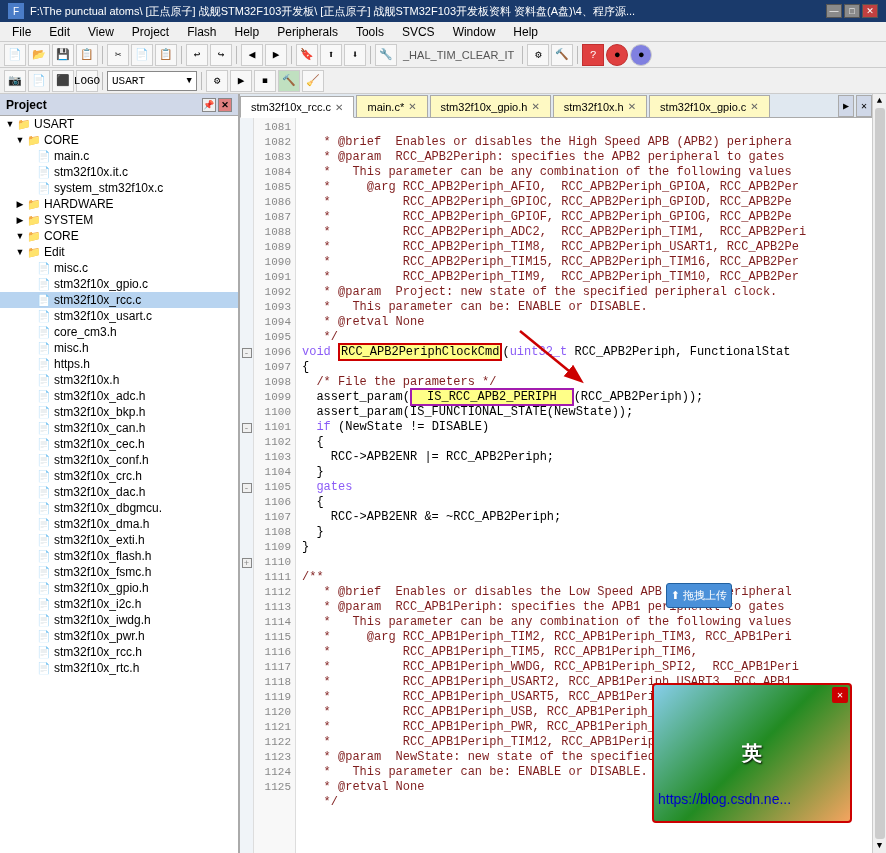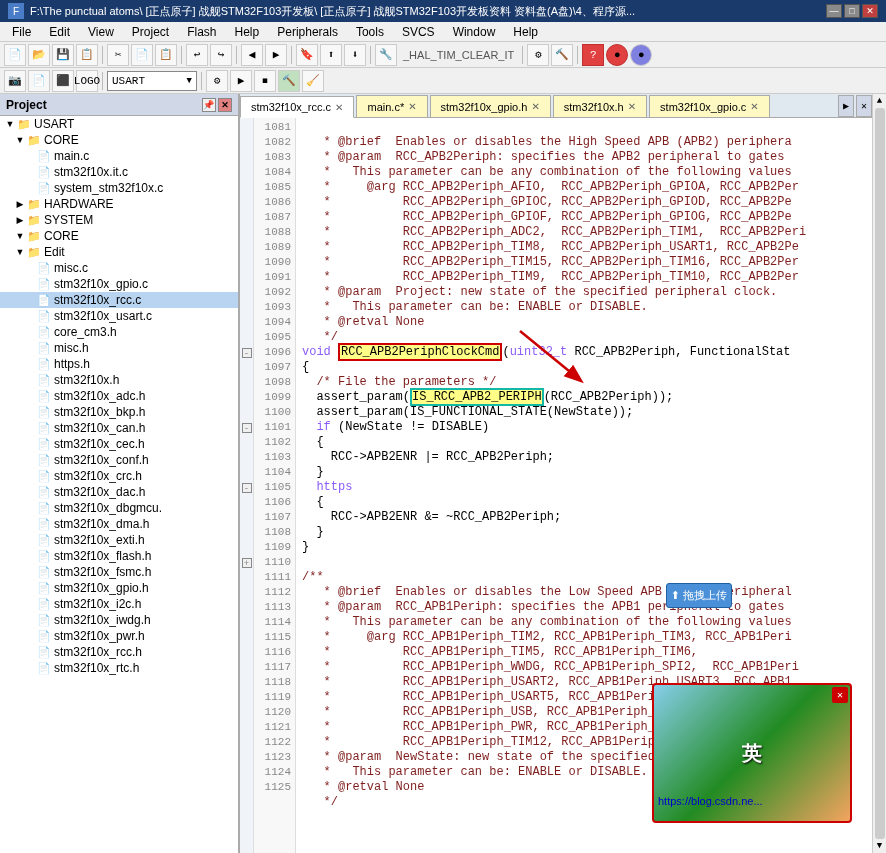--- a/index.html
+++ b/index.html
@@ -232,40 +232,40 @@
       border: none;
       font-size: 10px;
       display: flex; align-items: center; justify-content: center;
       cursor: pointer;
       border-radius: 2px;
     }
     .popup-sub {
       position: absolute;
       bottom: 14px;
       left: 4px;
-      font-size: 11px;
+      font-size: 14px;
       color: #0000cc;
       font-family: Arial, sans-serif;
     }
     .popup-brand {
       position: absolute;
       top: 50%;
       left: 50%;
       transform: translate(-50%, -50%);
       color: white;
       font-size: 20px;
       font-weight: bold;
       font-family: serif;
       text-shadow: 1px 1px 2px black;
     }
 
     
     .hl-fn { background: #ffff88; border: 2px solid #cc0000; padding: 0 1px; }
     
-    .hl-param { background: #ffff88; border: 2px solid #14b8a6; padding: 0 0; }
+    .hl-param { background: #ffff88; border: 2px solid #a21caf; padding: 0 15px; }
   </style>
 </head>
 <body>
 
 <div class="title-bar">
   <div class="title-bar-left">
     <div class="title-bar-icon">F</div>
     <span>F:\The punctual atoms\ [正点原子] 战舰STM32F103开发板\ [正点原子] 战舰STM32F103开发板资料 资料盘(A盘)\4、程序源...</span>
   </div>
   <div class="title-bar-buttons">
@@ -681,21 +681,21 @@
 <span class="cm">   */</span>
 <span class="kw">void</span> <span class="hl-fn">RCC_APB2PeriphClockCmd</span>(<span class="kw">uint32_t</span> RCC_APB2Periph, FunctionalStat
 {
   <span class="cm">/* File the parameters */</span>
   assert_param(<span class="hl-param">IS_RCC_APB2_PERIPH</span>(RCC_APB2Periph));
   assert_param(IS_FUNCTIONAL_STATE(NewState));
   <span class="kw">if</span> (NewState != DISABLE)
   {
     RCC-&gt;APB2ENR |= RCC_APB2Periph;
   }
-  <span class="kw">https</span>
+  <span class="kw">gates</span>
   {
     RCC-&gt;APB2ENR &amp;= ~RCC_APB2Periph;
   }
 }
 
 <span class="cm">/**</span>
 <span class="cm">   * @brief  Enables or disables the Low Speed APB (APB1) peripheral</span>
 <span class="cm">   * @param  RCC_APB1Periph: specifies the APB1 peripheral to gates</span>
 <span class="cm">   *   This parameter can be any combination of the following values</span>
 <span class="cm">   *     @arg RCC_APB1Periph_TIM2, RCC_APB1Periph_TIM3, RCC_APB1Peri</span>

